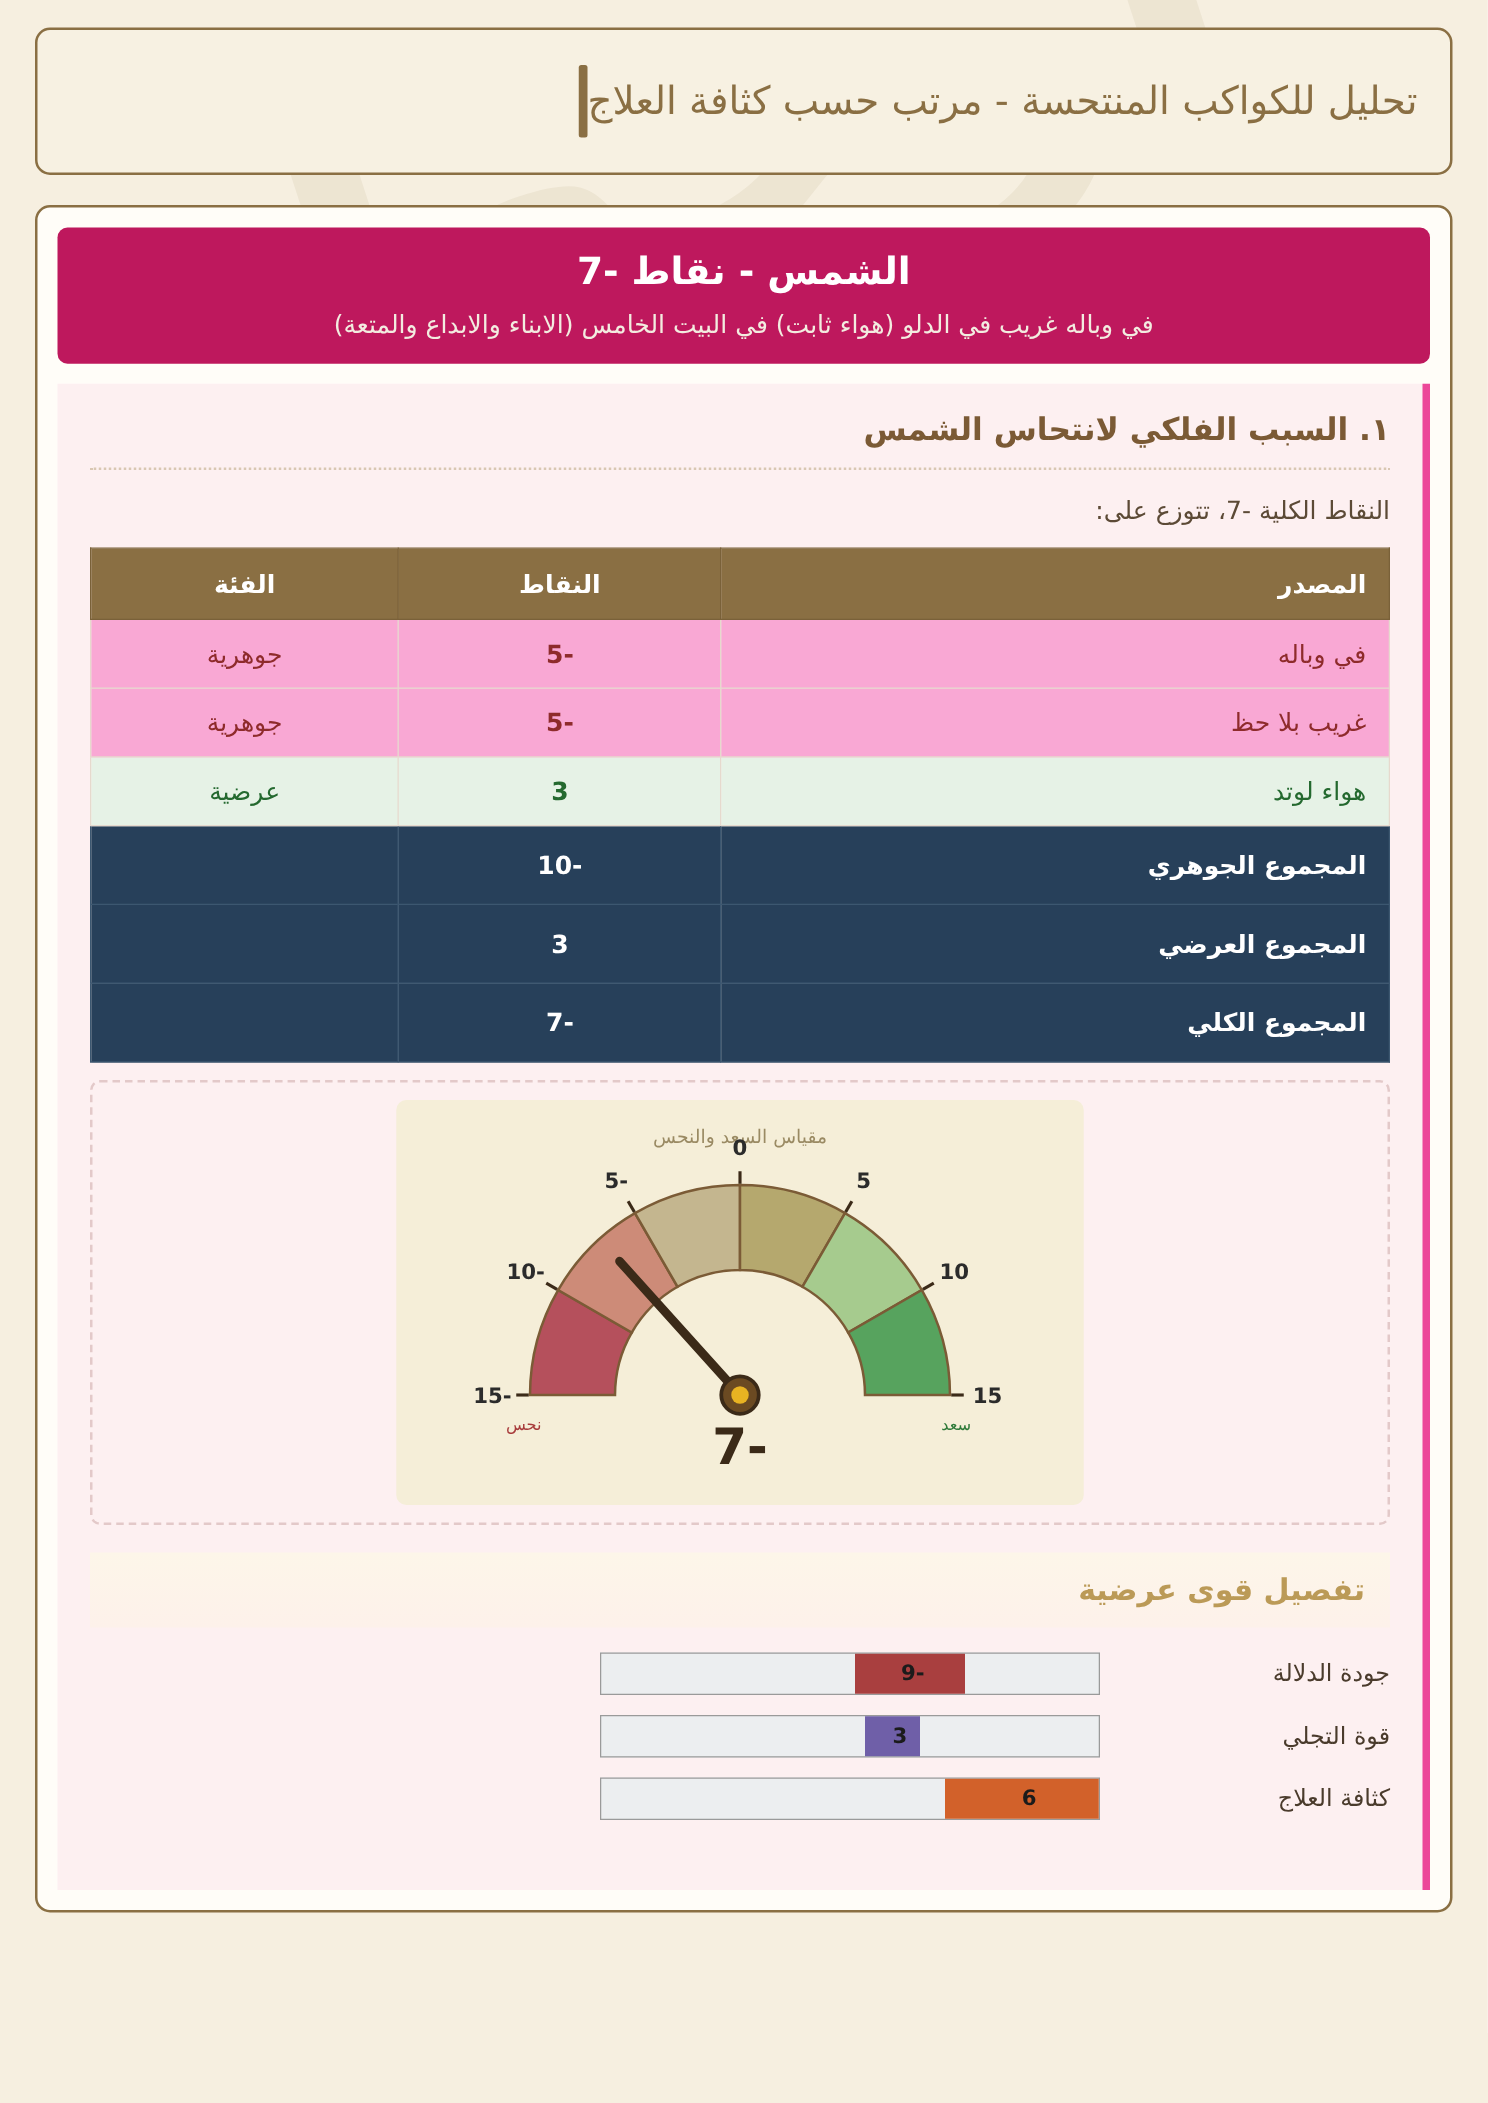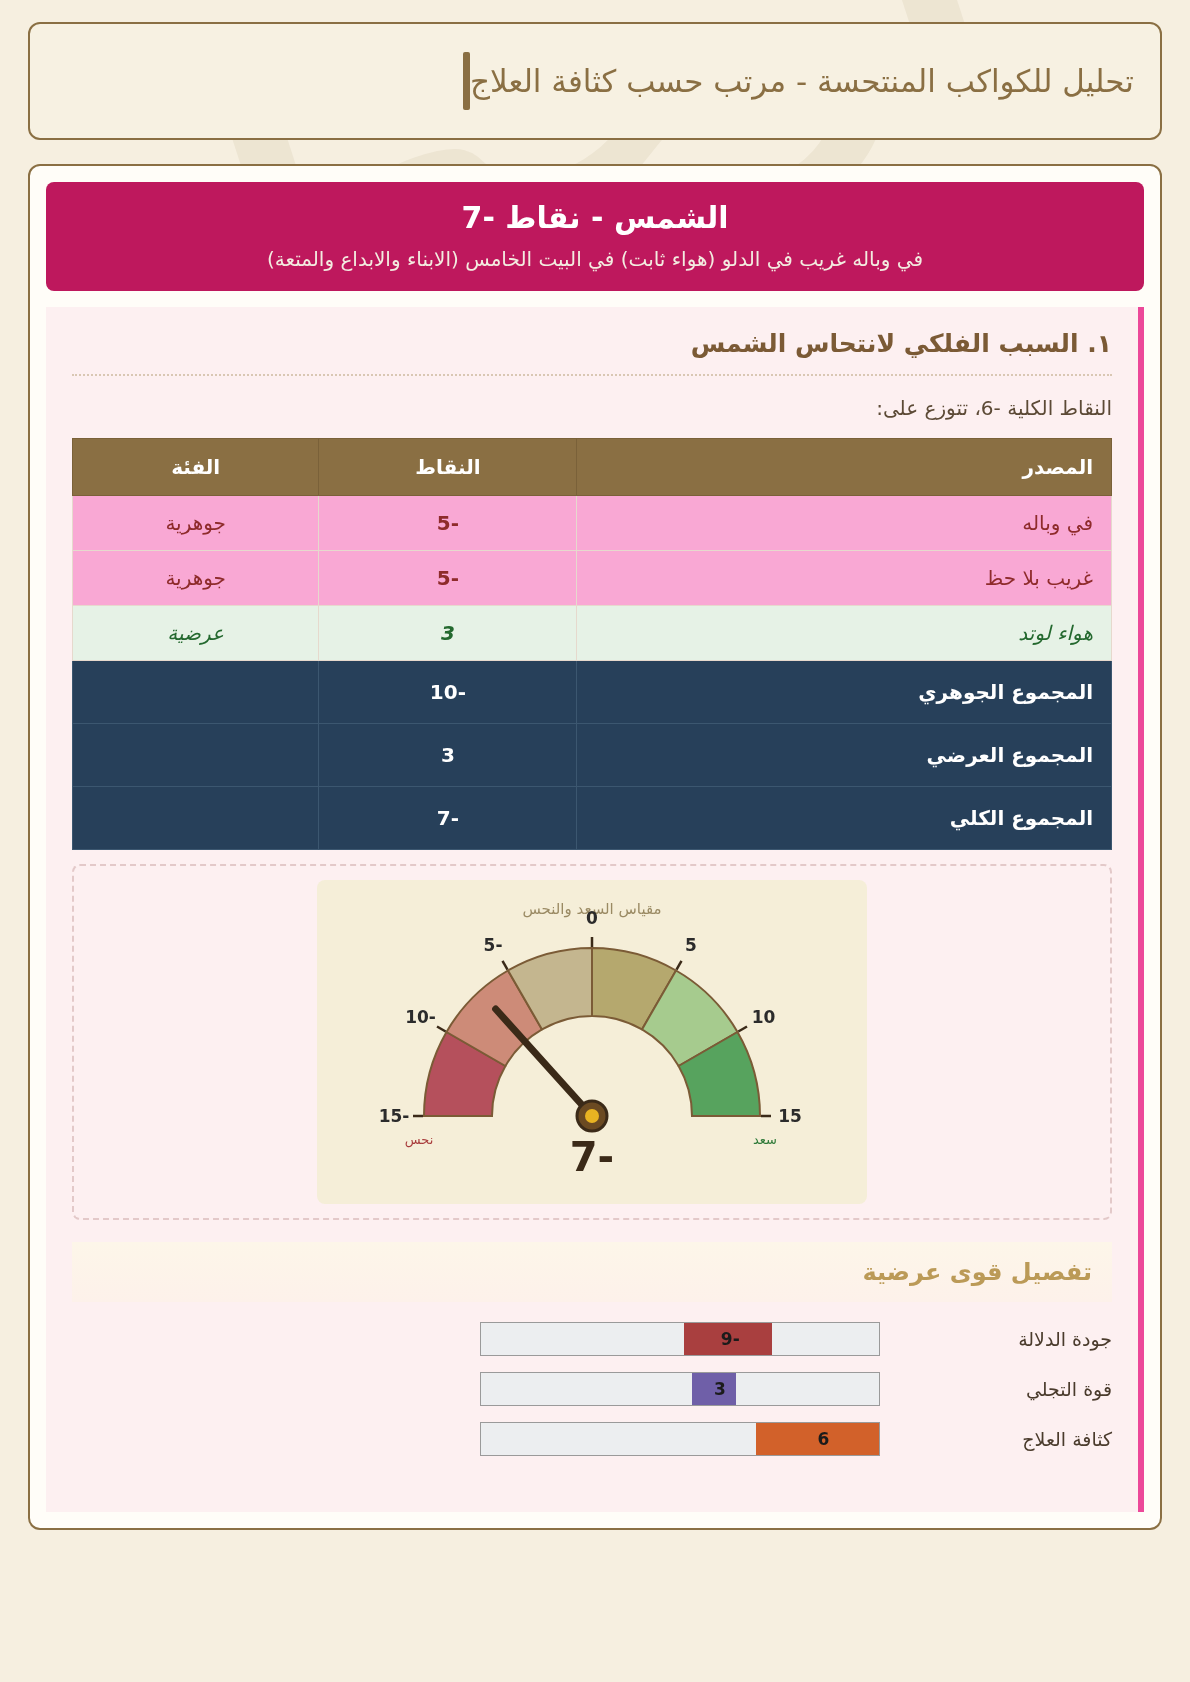--- a/index.html
+++ b/index.html
@@ -77,21 +77,21 @@
     background:#8a6f43; color:#fff; font-weight:700; padding:16px 18px;
     border:1px solid #7a6139;
   }
   table.points th.src { text-align:right; }
   table.points th.pts, table.points th.cat { text-align:center; }
   table.points td { padding:15px 18px; border:1px solid #e6d9cd; }
   td.src { text-align:right; }
   td.pts { text-align:center; font-weight:700; }
   td.cat { text-align:center; }
   tr.neg td { background:#f9a8d4; color:#8e2b2b; }
-  tr.pos td { background:#e6f2e6; color:#24692f;font-style:italic; }
+  tr.pos td { background:#e6f2e6; color:#24692f; }
   tr.total td {
     background:#27405a; color:#ffffff; font-weight:700;
     border:1px solid #3c5770; padding:19px 18px;
   }
 
   
   .gauge-panel {
     margin-top:14px;
     border:2px dashed #e3c9c9;
     border-radius:8px;
@@ -137,21 +137,21 @@
   <div class="report-frame">
 
     <div class="planet-banner">
       <div class="planet-title">الشمس - نقاط -7</div>
       <div class="planet-sub">في وباله غريب في الدلو (هواء ثابت) في البيت الخامس (الابناء والابداع والمتعة)</div>
     </div>
 
     <div class="section">
       <div class="section-h">١. السبب الفلكي لانتحاس الشمس</div>
       <div class="dotted-rule"></div>
-      <div class="lead">النقاط الكلية -6، تتوزع على:</div>
+      <div class="lead">النقاط الكلية -7، تتوزع على:</div>
 
       <table class="points">
         <thead>
           <tr>
             <th class="src">المصدر</th>
             <th class="pts">النقاط</th>
             <th class="cat">الفئة</th>
           </tr>
         </thead>
         <tbody>

